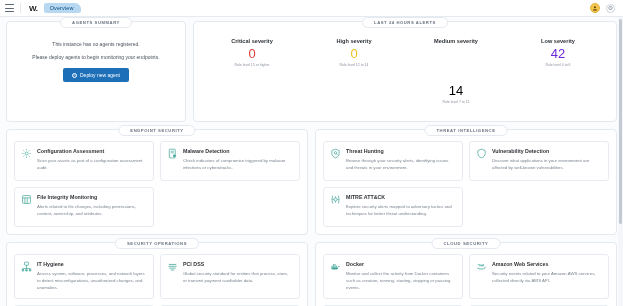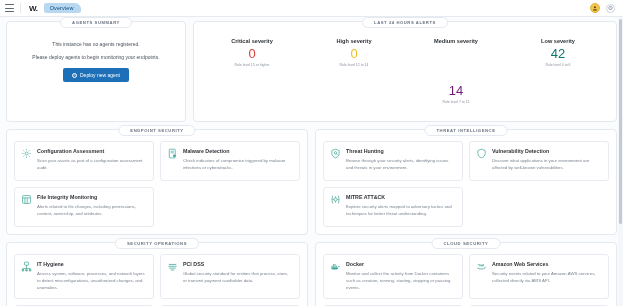--- a/index.html
+++ b/index.html
@@ -199,27 +199,27 @@
         </div>
 
         <div class="alert-col">
           <div class="alert-title">High severity</div>
           <div class="alert-count" id="c1" style="color: rgb(236, 192, 36);">0</div>
           <div class="alert-sub">Rule level 12 to 14</div>
         </div>
 
         <div class="alert-col">
           <div class="alert-title">Medium severity</div>
-          <div class="alert-count" id="c2" style="color: #701a75; margin-top: 39px;">14</div>
+          <div class="alert-count" id="c2" style="color: #000000; margin-top: 39px;">14</div>
           <div class="alert-sub">Rule level 7 to 11</div>
         </div>
 
         <div class="alert-col">
           <div class="alert-title">Low severity</div>
-          <div class="alert-count" id="c3" style="color: #0f766e;">42</div>
+          <div class="alert-count" id="c3" style="color: #6d28d9;">42</div>
           <div class="alert-sub">Rule level 0 to 6</div>
         </div>
 
       </div>
     </div>
   </div>
 
   <div class="row">
 
     <div class="panel half">

